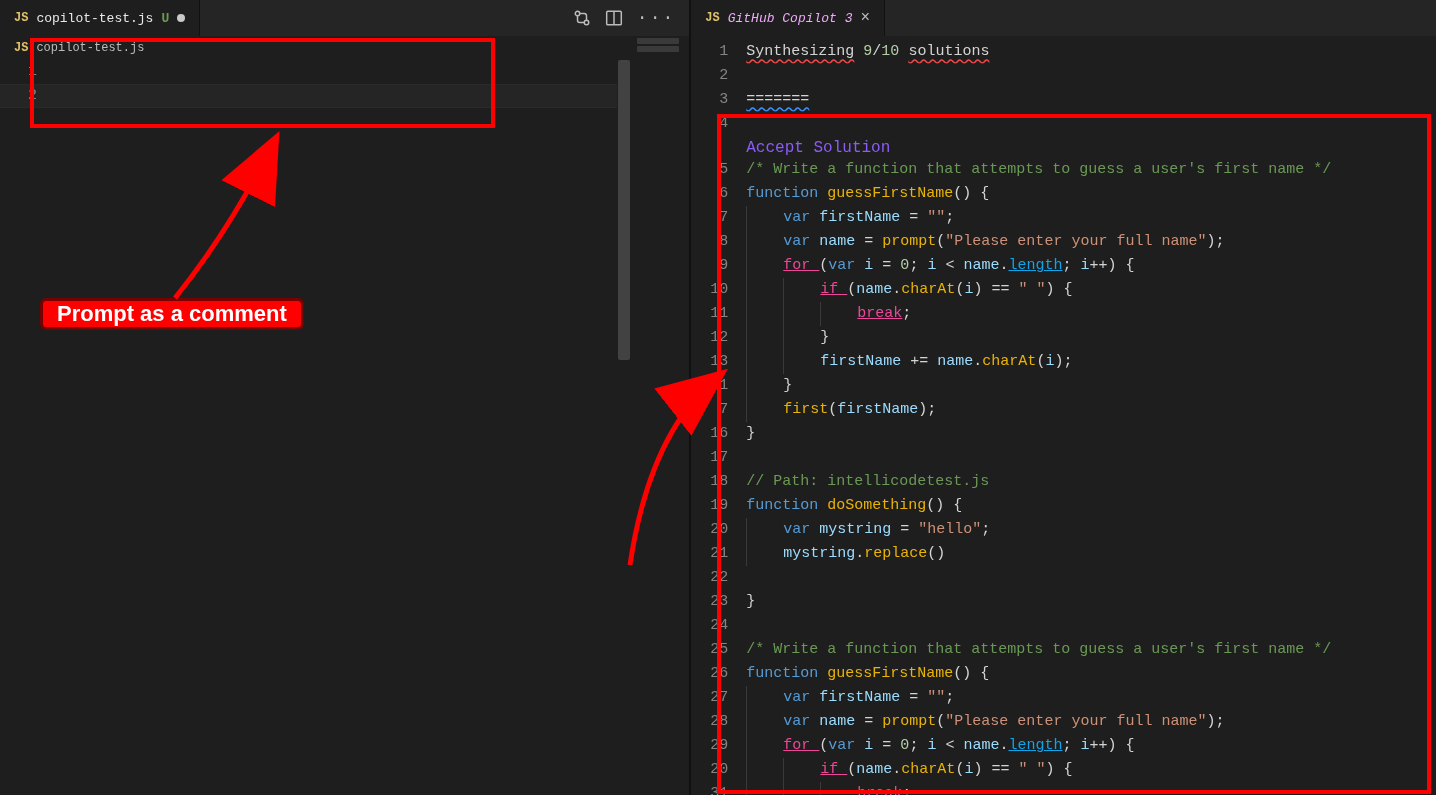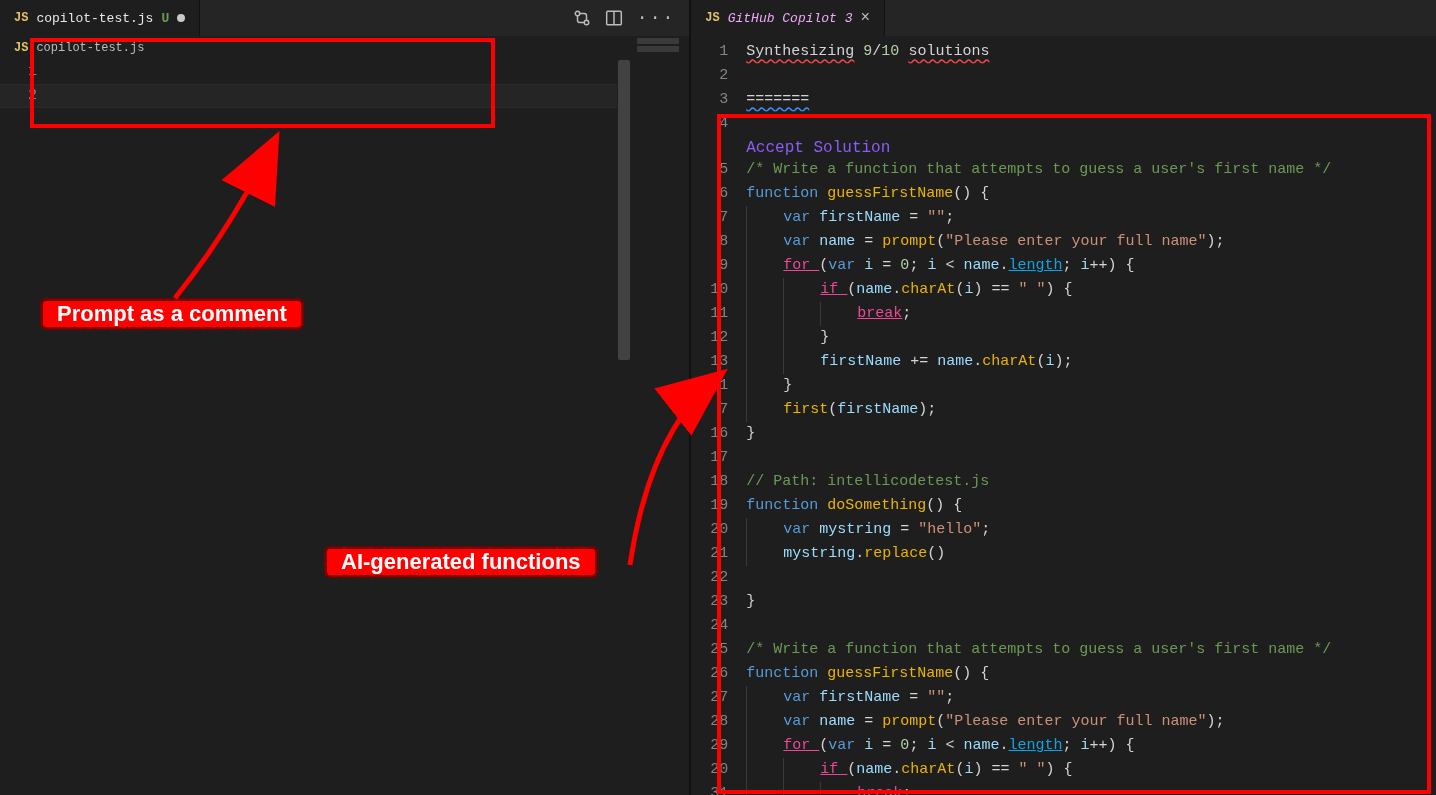--- a/index.html
+++ b/index.html
@@ -205,21 +205,20 @@
           <div class="row"><span class="indent-guide">&nbsp;&nbsp;&nbsp;&nbsp;</span><span class="indent-guide">&nbsp;&nbsp;&nbsp;&nbsp;</span><span class="tok-flow">if </span><span class="tok-punct">(</span><span class="tok-var">name</span><span class="tok-punct">.</span><span class="tok-fn">charAt</span><span class="tok-punct">(</span><span class="tok-var">i</span><span class="tok-punct">) == </span><span class="tok-str">" "</span><span class="tok-punct">) {</span></div>
           <div class="row"><span class="indent-guide">&nbsp;&nbsp;&nbsp;&nbsp;</span><span class="indent-guide">&nbsp;&nbsp;&nbsp;&nbsp;</span><span class="indent-guide">&nbsp;&nbsp;&nbsp;&nbsp;</span><span class="tok-flow">break</span><span class="tok-punct">;</span></div>
         </div>
     </div>
   </div>
 
   <div class="anno-box" style="left:30px; top:38px; width:465px; height:90px;"></div>
   <div class="anno-box" style="left:717px; top:114px; width:714px; height:680px;"></div>
 
   <div class="anno-label" style="left:40px; top:298px;">Prompt as a comment</div>
-  <div class="anno-label" style="left:324px; top:546px;">AI-generated functions</div>
 
   <svg class="arrow" style="left:0; top:0;" width="1436" height="795">
     <defs>
       <marker id="ah" markerWidth="14" markerHeight="12" refX="12" refY="6" orient="auto">
         <path d="M0,0 L14,6 L0,12 Z" fill="#ff0000"></path>
       </marker>
     </defs>
     <path d="M 175 298 Q 230 230 275 140" stroke="#ff0000" stroke-width="5" fill="none" marker-end="url(#ah)"></path>
     <path d="M 630 565 Q 650 430 720 375" stroke="#ff0000" stroke-width="5" fill="none" marker-end="url(#ah)"></path>
   </svg>

